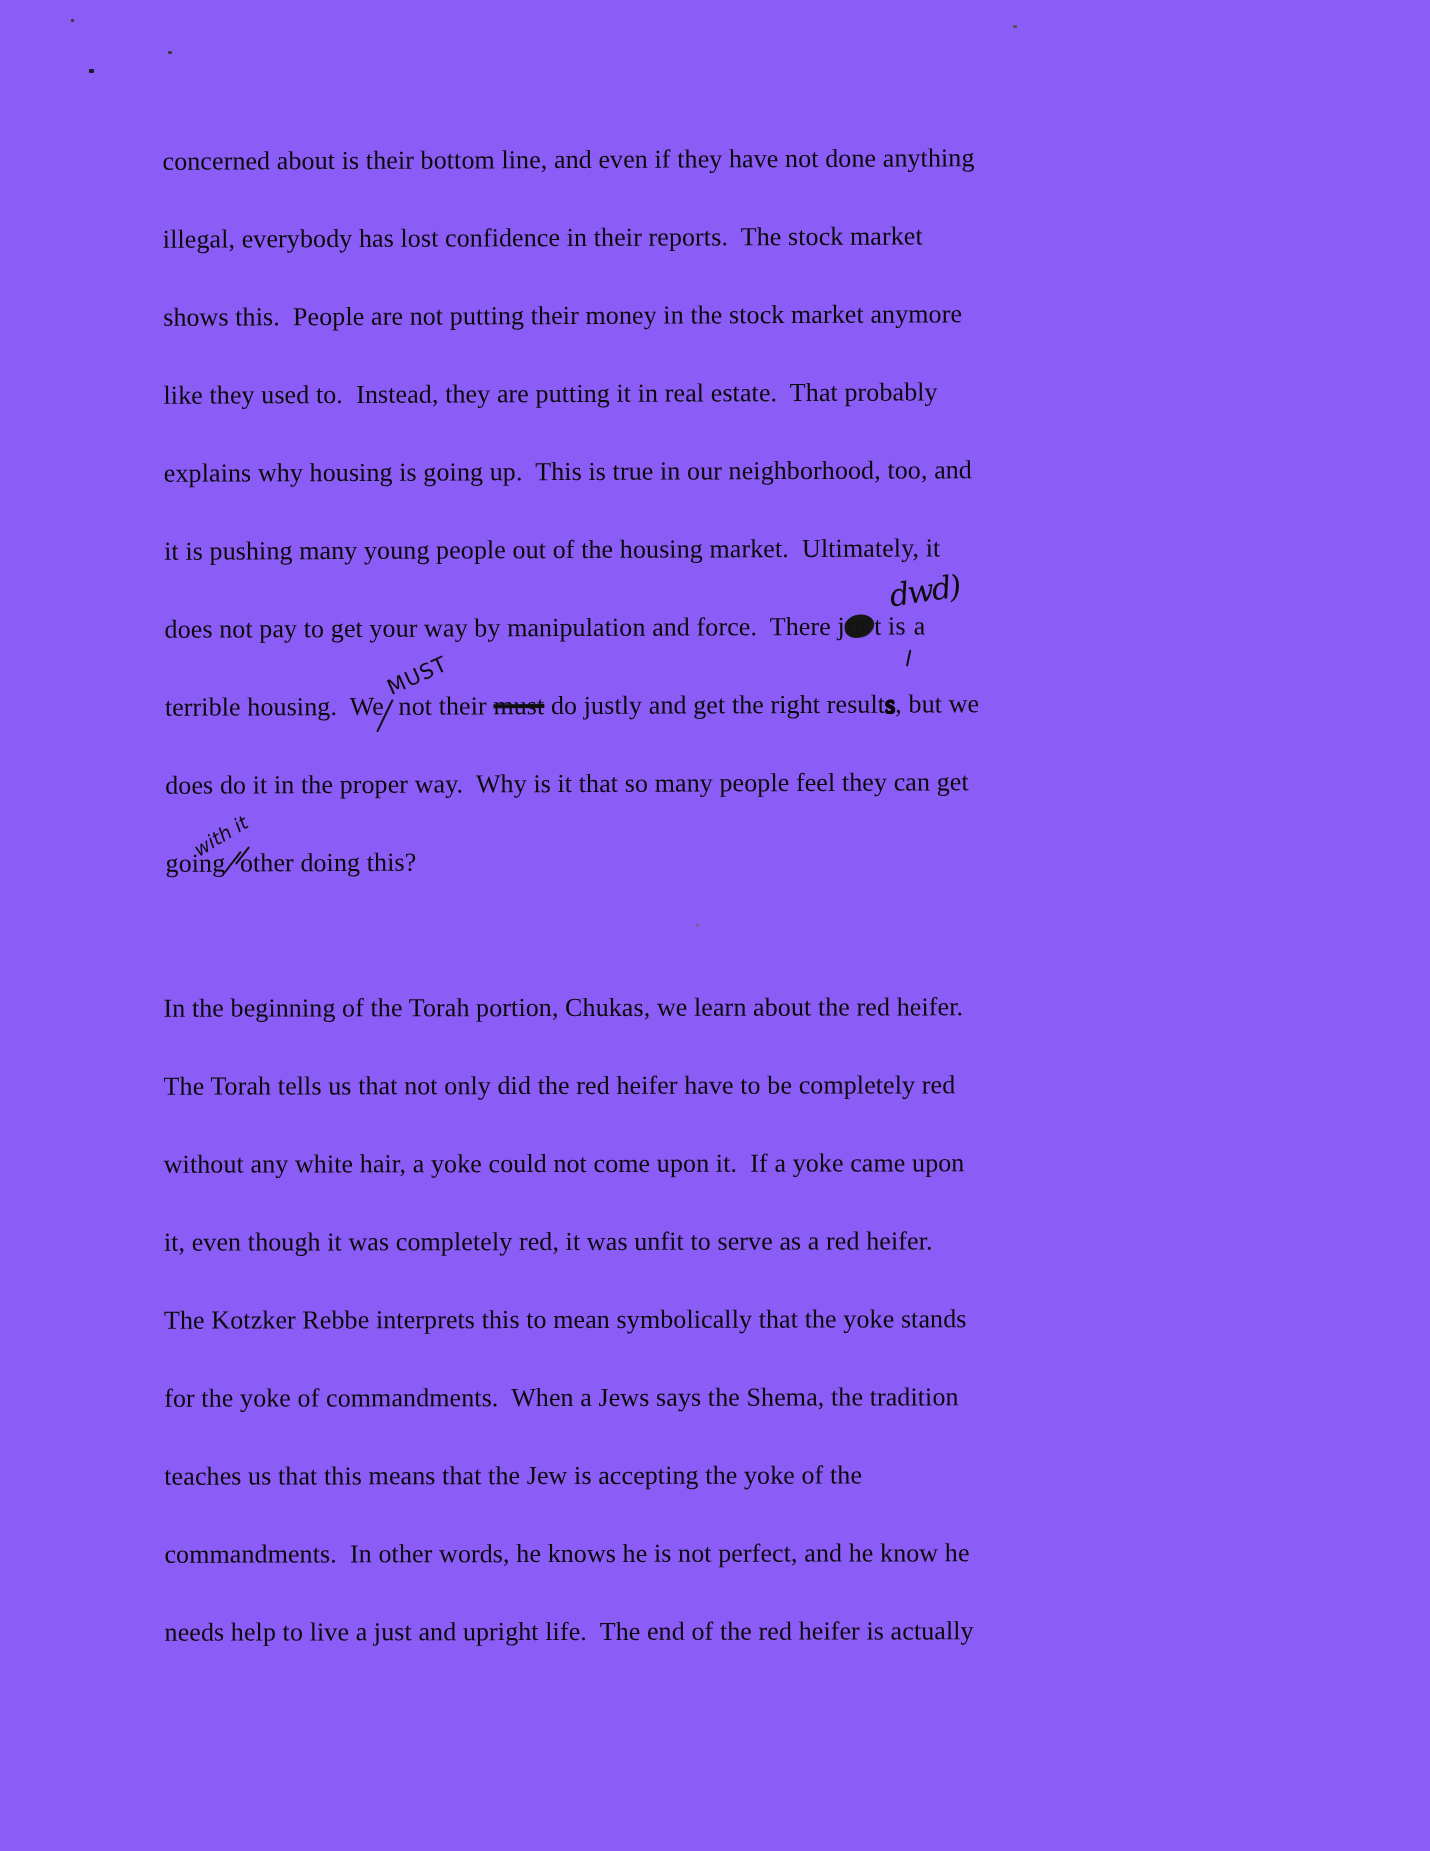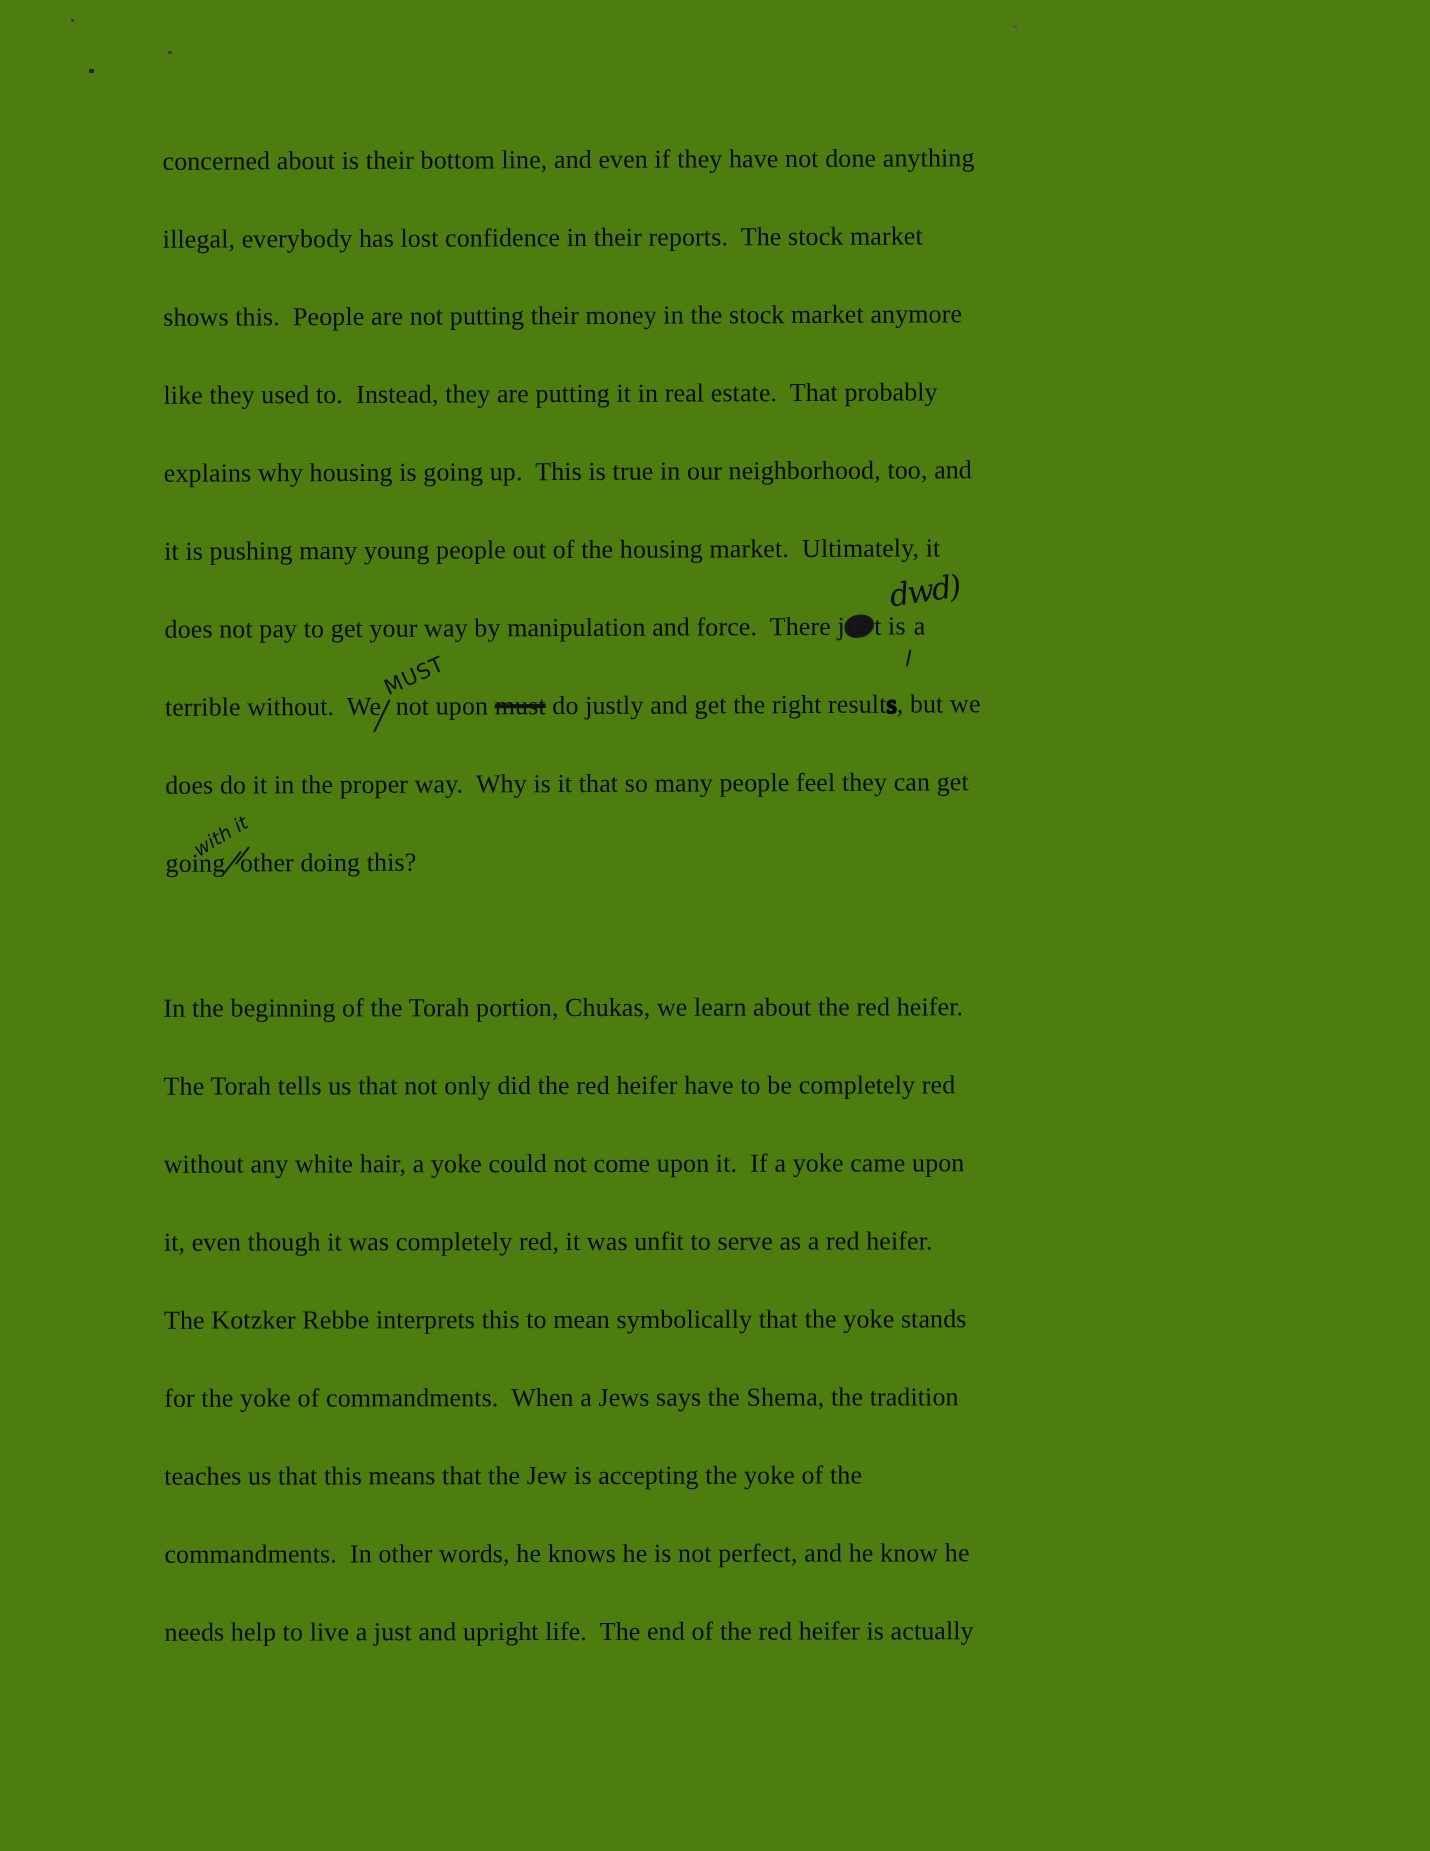--- a/index.html
+++ b/index.html
@@ -1,21 +1,21 @@
 <!DOCTYPE html>
 <html><head>
 <meta charset="utf-8">
 <style>
   * { margin: 0; padding: 0; box-sizing: border-box; }
   html, body { background: #e8e8e8; }
   .page {
     position: relative;
     width: 1430px;
     height: 1851px;
-    background: #4d7c0f;
+    background: #8b5cf6;
     overflow: hidden;
     font-family: "Liberation Serif", "DejaVu Serif", serif;
     color: #0a0a0a;
   }
   .para { position: absolute; left: 164px; }
   .para-1 { top: 121px; transform: rotate(-0.25deg); }
   .para-2 { top: 969px; transform: rotate(-0.1deg); }
   .line {
     height: 78px;
     line-height: 78px;
@@ -122,21 +122,21 @@
   <div class="para para-1">
     <div class="line">concerned about is their bottom line, and even if they have not done anything</div>
     <div class="line">illegal, everybody has lost confidence in their reports.  The stock market</div>
     <div class="line">shows this.  People are not putting their money in the stock market anymore</div>
     <div class="line">like they used to.  Instead, they are putting it in real estate.  That probably</div>
     <div class="line">explains why housing is going up.  This is true in our neighborhood, too, and</div>
     <div class="line">it is pushing many young people out of the housing market.  Ultimately, it</div>
 
     <div class="line"><span>does not pay to get your way by manipulation and force.  There j</span><span class="blot">us</span><span>t is</span><span class="anchor"><span class="pen-stroke caret-mark"></span><span class="hw hw-dwd">dwd)</span></span><span>a</span></div>
 
-    <div class="line"><span>terrible without.  We</span><span class="anchor"><span class="pen-stroke stroke-must"></span><span class="hw hw-must">MUST</span></span><span> not upon </span><span class="strike">must</span><span> do justly and get the right result</span><span class="blot-s">s</span><span>, but we</span></div>
+    <div class="line"><span>terrible housing.  We</span><span class="anchor"><span class="pen-stroke stroke-must"></span><span class="hw hw-must">MUST</span></span><span> not their </span><span class="strike">must</span><span> do justly and get the right result</span><span class="blot-s">s</span><span>, but we</span></div>
 
     <div class="line"><span>does do </span><span class="wavy">it</span><span> in the proper way.  Why is it that so many people feel they can get</span></div>
 
     <div class="line"><span>going</span><span class="anchor"><span class="pen-stroke stroke-withit"></span><span class="pen-stroke stroke-withit2"></span><span class="hw hw-withit">with it</span></span><span> other doing this?</span></div>
   </div>
 
   <div class="para para-2">
     <div class="line">In the beginning of the Torah portion, Chukas, we learn about the red heifer.</div>
     <div class="line">The Torah tells us that not only did the red heifer have to be completely red</div>
     <div class="line">without any white hair, a yoke could not come upon it.  If a yoke came upon</div>

